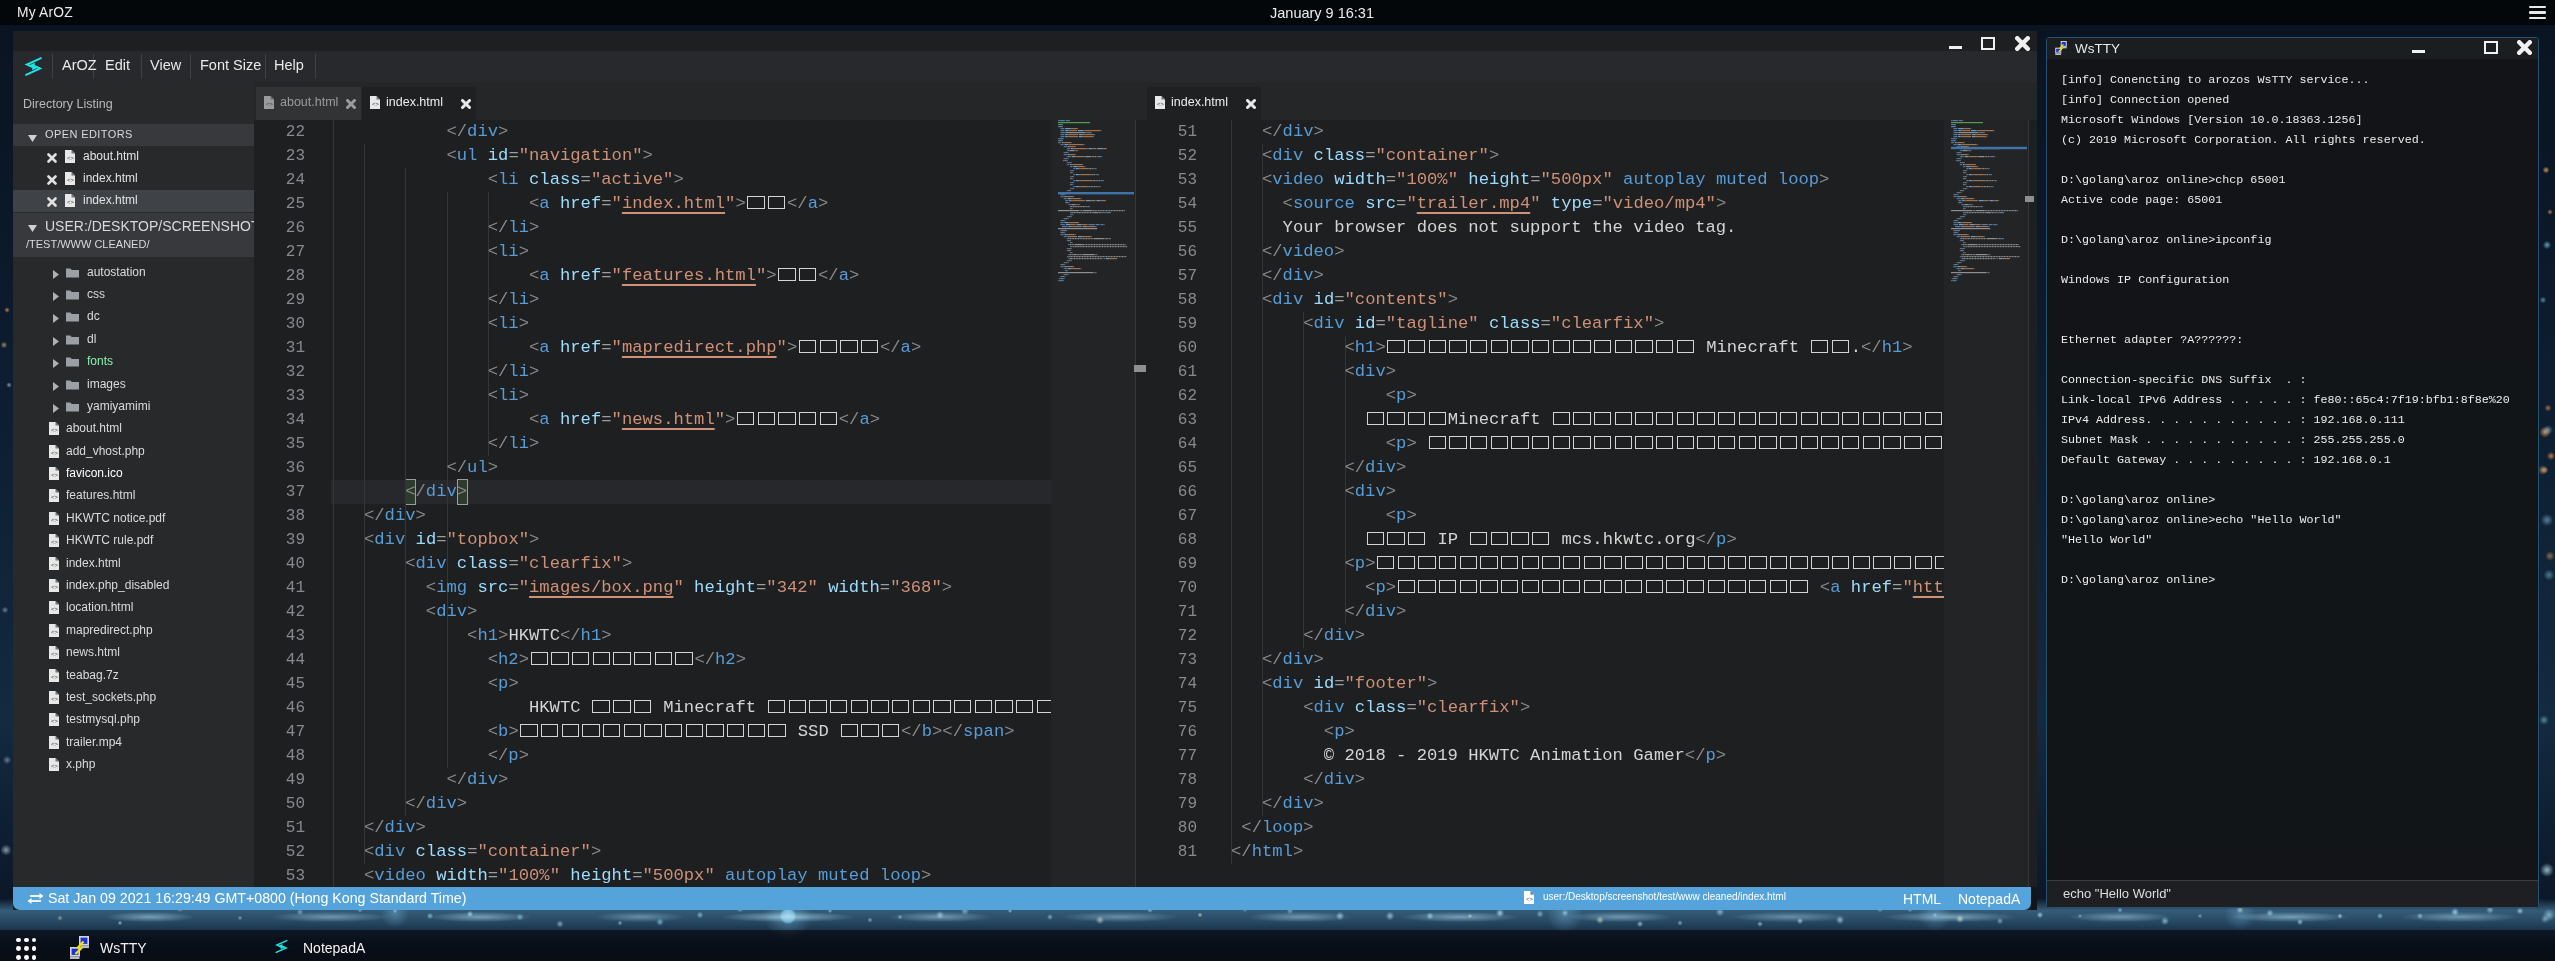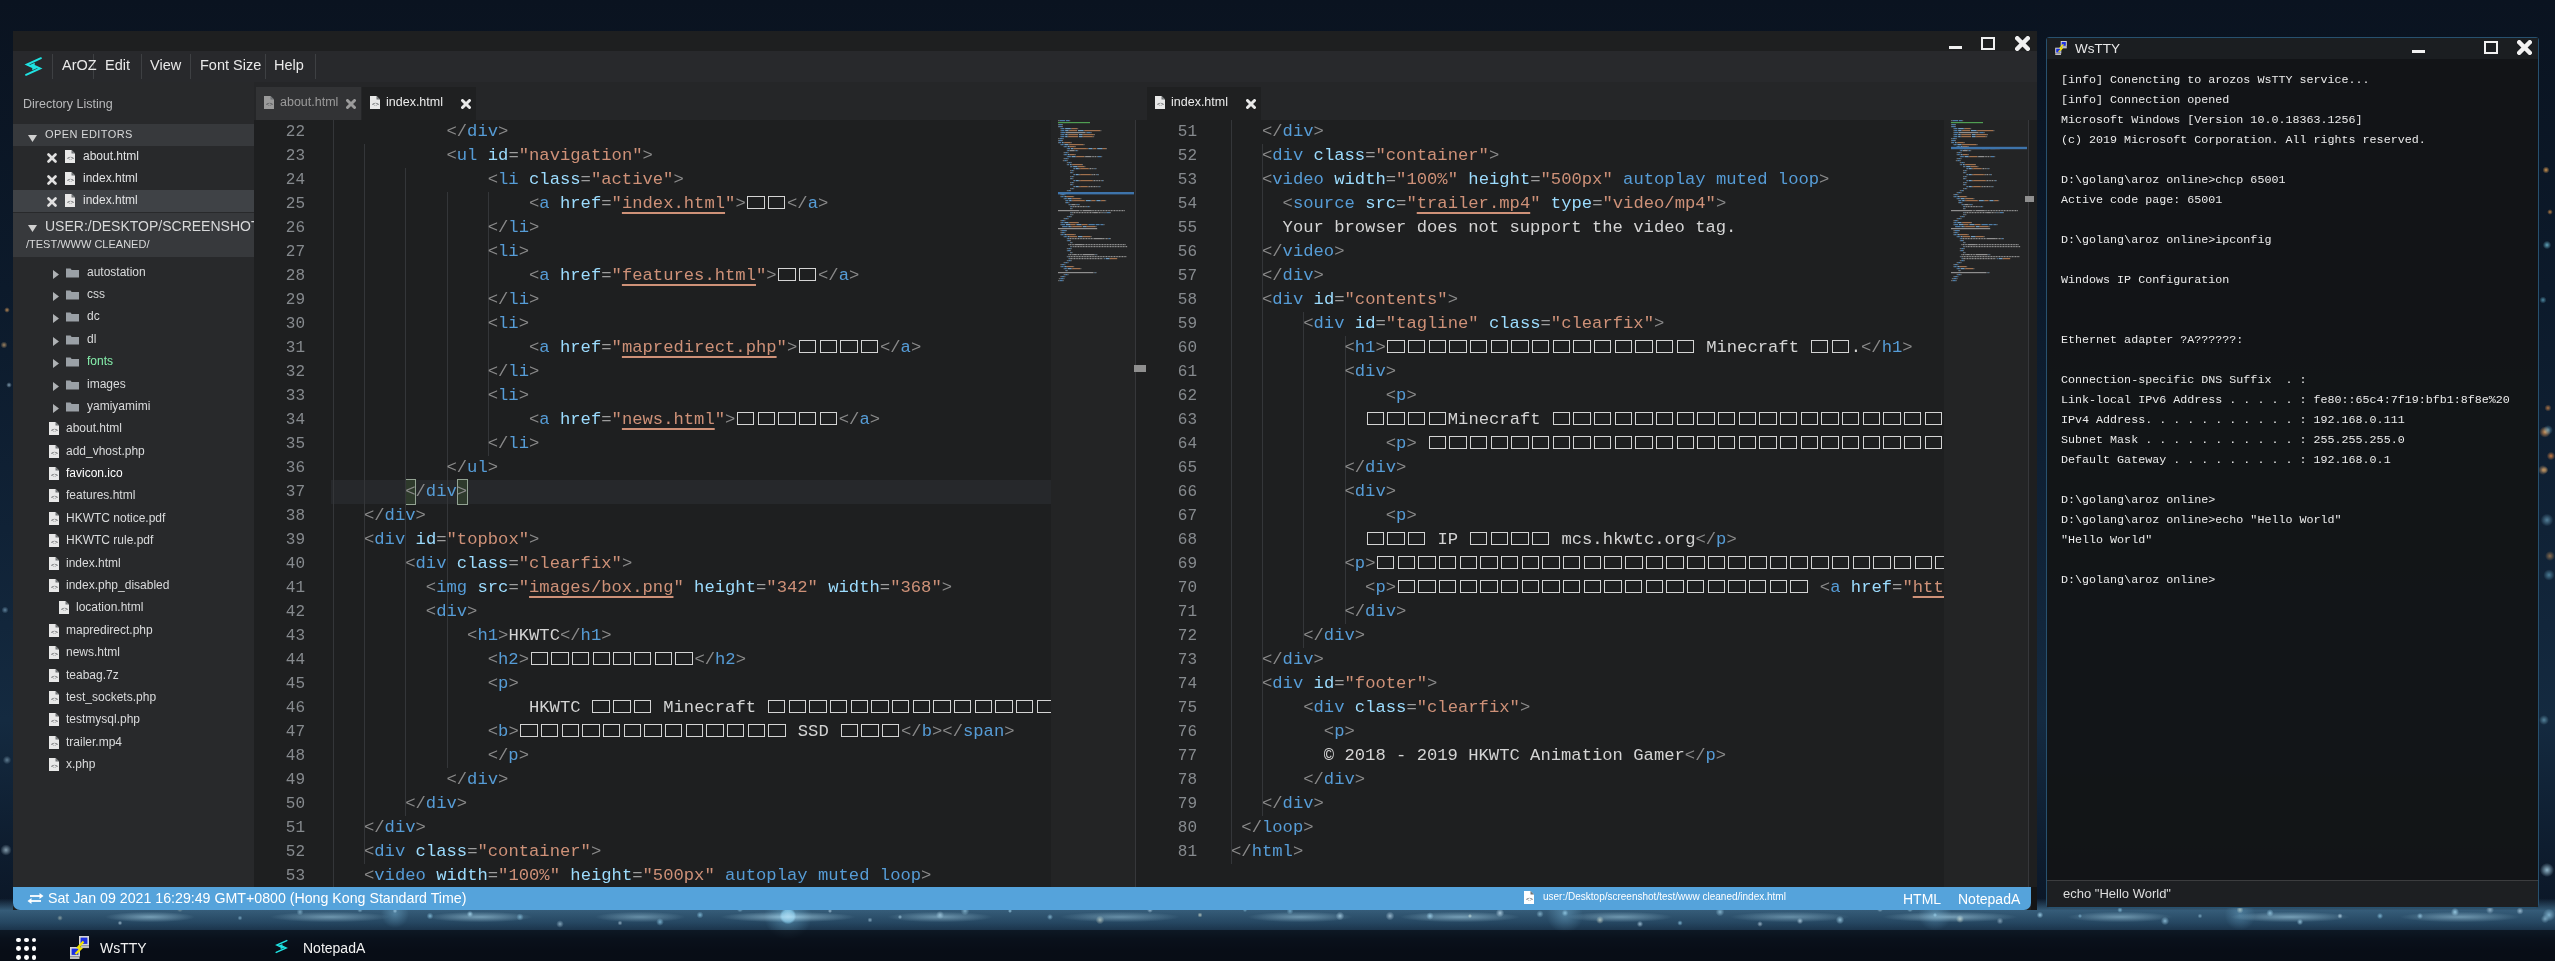--- a/index.html
+++ b/index.html
@@ -368,21 +368,21 @@
           <span class="abs" style="left:53px;top:3px;color:#dadbdc">index.html</span>
         </div>
         <div class="abs" style="left:0;top:493px;width:241px;height:22px">
           <span class="abs" style="left:36px;top:4px"><svg width="10" height="13" viewBox="0 0 10 13">
               <path d="M0 0 h6.5 L10 3.5 V13 H0 Z" fill="#e8e8e8"></path>
               <path d="M6.5 0 L10 3.5 H6.5 Z" fill="#6f7275"></path>
               <text x="2" y="9.6" font-size="6" fill="#3a3d40" font-family="Liberation Sans">&lt;&gt;</text>
             </svg></span>
           <span class="abs" style="left:53px;top:3px;color:#dadbdc">index.php_disabled</span>
         </div>
-        <div class="abs" style="left:10px;top:515px;width:241px;height:22px">
+        <div class="abs" style="left:0;top:515px;width:241px;height:22px">
           <span class="abs" style="left:36px;top:4px"><svg width="10" height="13" viewBox="0 0 10 13">
               <path d="M0 0 h6.5 L10 3.5 V13 H0 Z" fill="#e8e8e8"></path>
               <path d="M6.5 0 L10 3.5 H6.5 Z" fill="#6f7275"></path>
               <text x="2" y="9.6" font-size="6" fill="#3a3d40" font-family="Liberation Sans">&lt;&gt;</text>
             </svg></span>
           <span class="abs" style="left:53px;top:3px;color:#dadbdc">location.html</span>
         </div>
         <div class="abs" style="left:0;top:538px;width:241px;height:22px">
           <span class="abs" style="left:36px;top:4px"><svg width="10" height="13" viewBox="0 0 10 13">
               <path d="M0 0 h6.5 L10 3.5 V13 H0 Z" fill="#e8e8e8"></path>
@@ -1962,20 +1962,27 @@
 
 D:\golang\aroz online&gt;
 D:\golang\aroz online&gt;echo "Hello World"
 "Hello World"
 
 D:\golang\aroz online&gt;</pre>
 <div class="abs" id="ws-input">
         <span class="abs" style="left:16px;top:5px">echo "Hello World"</span>
       </div>
 </div>
+<div class="abs" id="topbar">
+      <span class="l">My ArOZ</span>
+      <span class="c">January 9 16:31</span>
+<div class="hbar" style="top:5.5px"></div>
+<div class="hbar" style="top:11.1px"></div>
+<div class="hbar" style="top:16.7px"></div>
+</div>
 <div class="abs" id="taskbar">
 <div class="dot" style="left:16.2px;top:7.5px"></div>
 <div class="dot" style="left:23.9px;top:7.5px"></div>
 <div class="dot" style="left:31.6px;top:7.5px"></div>
 <div class="dot" style="left:16.2px;top:16.2px"></div>
 <div class="dot" style="left:23.9px;top:16.2px"></div>
 <div class="dot" style="left:31.6px;top:16.2px"></div>
 <div class="dot" style="left:16.2px;top:24.9px"></div>
 <div class="dot" style="left:23.9px;top:24.9px"></div>
 <div class="dot" style="left:31.6px;top:24.9px"></div>

